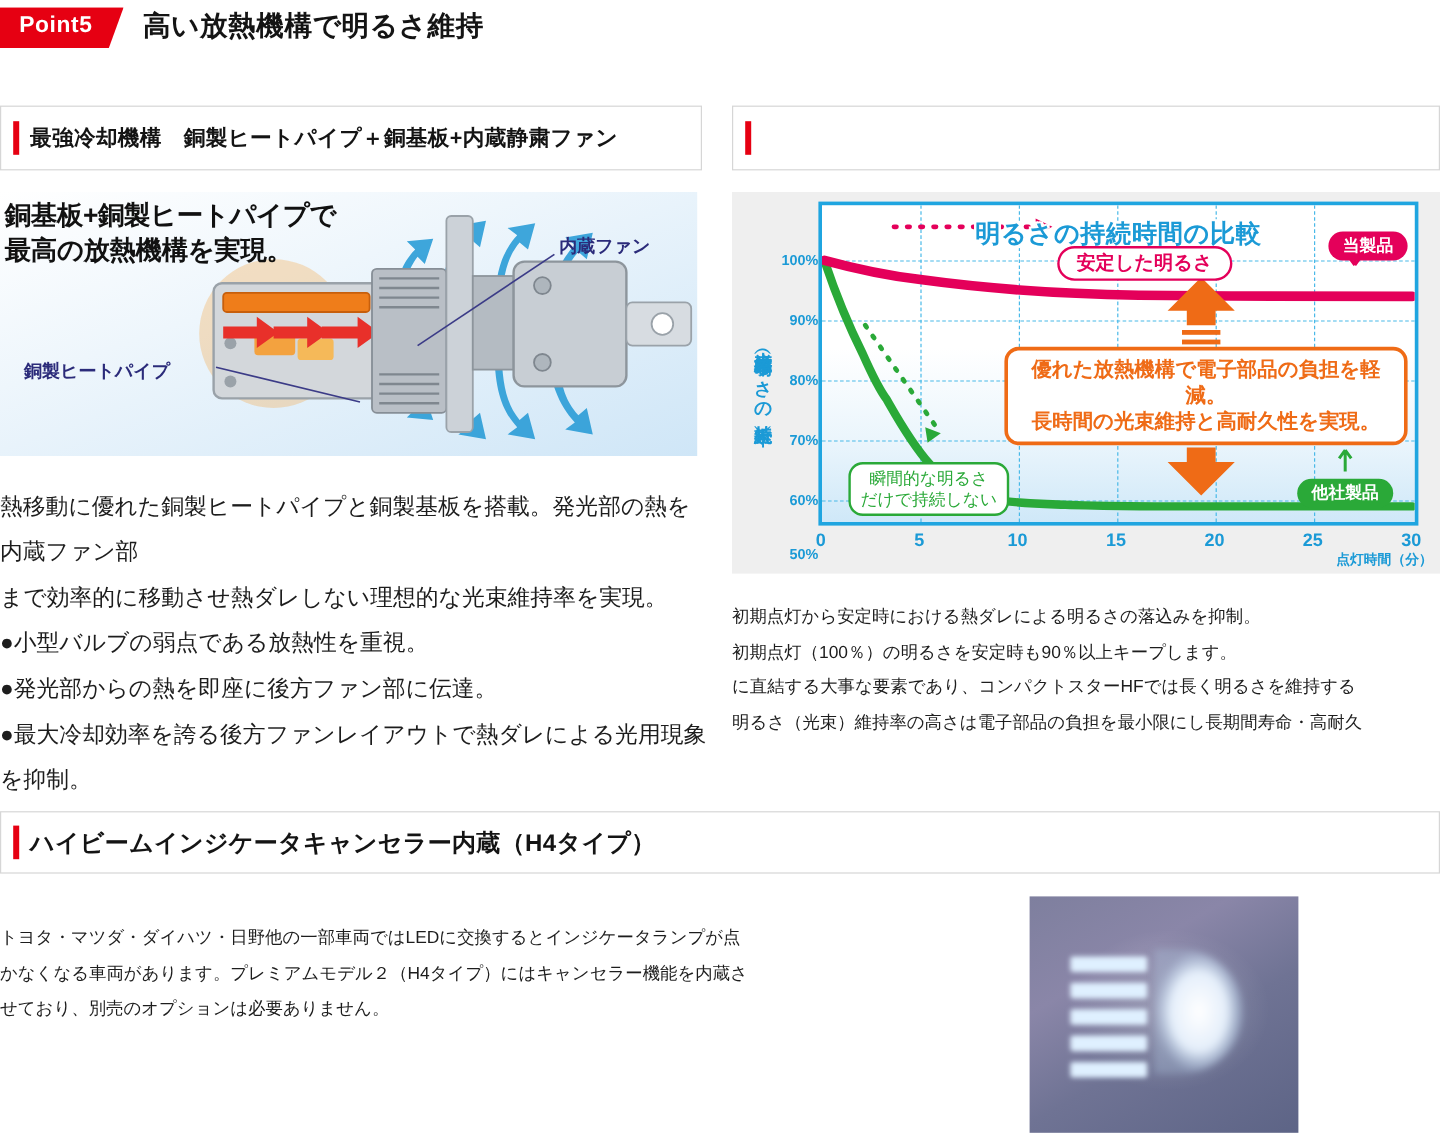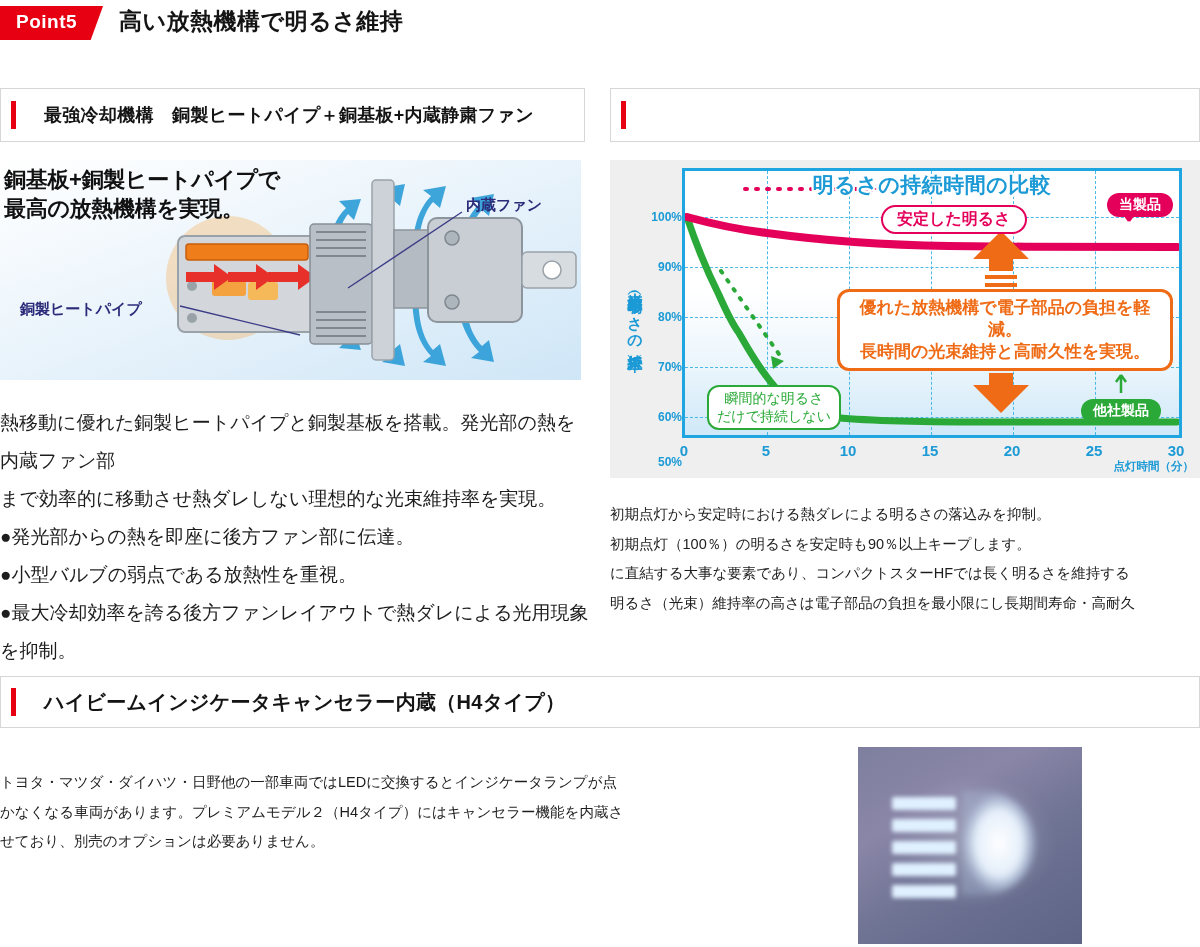--- a/index.html
+++ b/index.html
@@ -38,21 +38,21 @@
     position:absolute;
     background:#fff;
     border:1px solid #d6d6d6;
     box-sizing:border-box;
     display:flex;align-items:center;
   }
   .sec-head .accent{
     width:5px;height:28px;background:#e60012;margin-left:10px;flex:0 0 auto;
   }
   .sec-head .txt{
-    font-size:18px;font-weight:bold;color:#141414;margin-left:28px;letter-spacing:.3px;
+    font-size:18px;font-weight:bold;color:#141414;margin-left:9px;letter-spacing:.3px;
   }
 
   #sec-head-left{left:0;top:88px;width:585px;height:54px;}
   #sec-head-right{left:610px;top:88px;width:590px;height:54px;}
   #sec-head-bottom{left:0;top:676px;width:1200px;height:52px;align-items:center;}
   #sec-head-bottom .txt{font-size:20px;}
 
   
   .illus{
     position:absolute;left:0;top:160px;width:581px;height:220px;
@@ -102,21 +102,21 @@
   .plot{
     position:absolute;left:72px;top:8px;width:500px;height:270px;
     border:3px solid #1fa5e0;
     background:linear-gradient(180deg,#ffffff 0%,#ffffff 45%,#eaf5fc 75%,#cfe8f8 100%);
     box-sizing:border-box;
     overflow:hidden;
   }
   .grid-h{position:absolute;left:0;width:100%;border-top:1.5px dashed #49b9e8;}
   .grid-v{position:absolute;top:0;height:100%;border-left:1.5px dashed #49b9e8;}
   .chart-title{
-    position:absolute;left:0;width:100%;top:0;text-align:center;
+    position:absolute;left:0;width:100%;top:10px;text-align:center;
     font-size:21px;font-weight:bold;color:#1b9ad6;
     text-shadow:
       -2px -2px 0 #fff,2px -2px 0 #fff,-2px 2px 0 #fff,2px 2px 0 #fff,
       0 -2px 0 #fff,0 2px 0 #fff,-2px 0 0 #fff,2px 0 0 #fff;
     letter-spacing:.5px;
     z-index:6;
   }
   .xtick{
     position:absolute;top:282px;
     font-size:15px;font-weight:bold;color:#1b9ad6;
@@ -260,22 +260,22 @@
 
   <div class="illus-title">銅基板+銅製ヒートパイプで
 最高の放熱機構を実現。</div>
   <div class="lbl-fan">内蔵ファン</div>
   <div class="lbl-pipe">銅製ヒートパイプ</div>
 </div>
 
 <div class="left-body">
   <p>熱移動に優れた銅製ヒートパイプと銅製基板を搭載。発光部の熱を内蔵ファン部</p>
   <p>まで効率的に移動させ熱ダレしない理想的な光束維持率を実現。</p>
+  <p>●小型バルブの弱点である放熱性を重視。</p>
   <p>●発光部からの熱を即座に後方ファン部に伝達。</p>
-  <p>●小型バルブの弱点である放熱性を重視。</p>
   <p>●最大冷却効率を誇る後方ファンレイアウトで熱ダレによる光用現象を抑制。</p>
 </div>
 
 <div class="chart-wrap">
   <div class="ylabel">光束維持率（明るさの持続率）</div>
 
   <div class="ytick-col">
     <div class="ytick" style="top:50px">100%</div>
     <div class="ytick" style="top:100px">90%</div>
     <div class="ytick" style="top:150px">80%</div>

